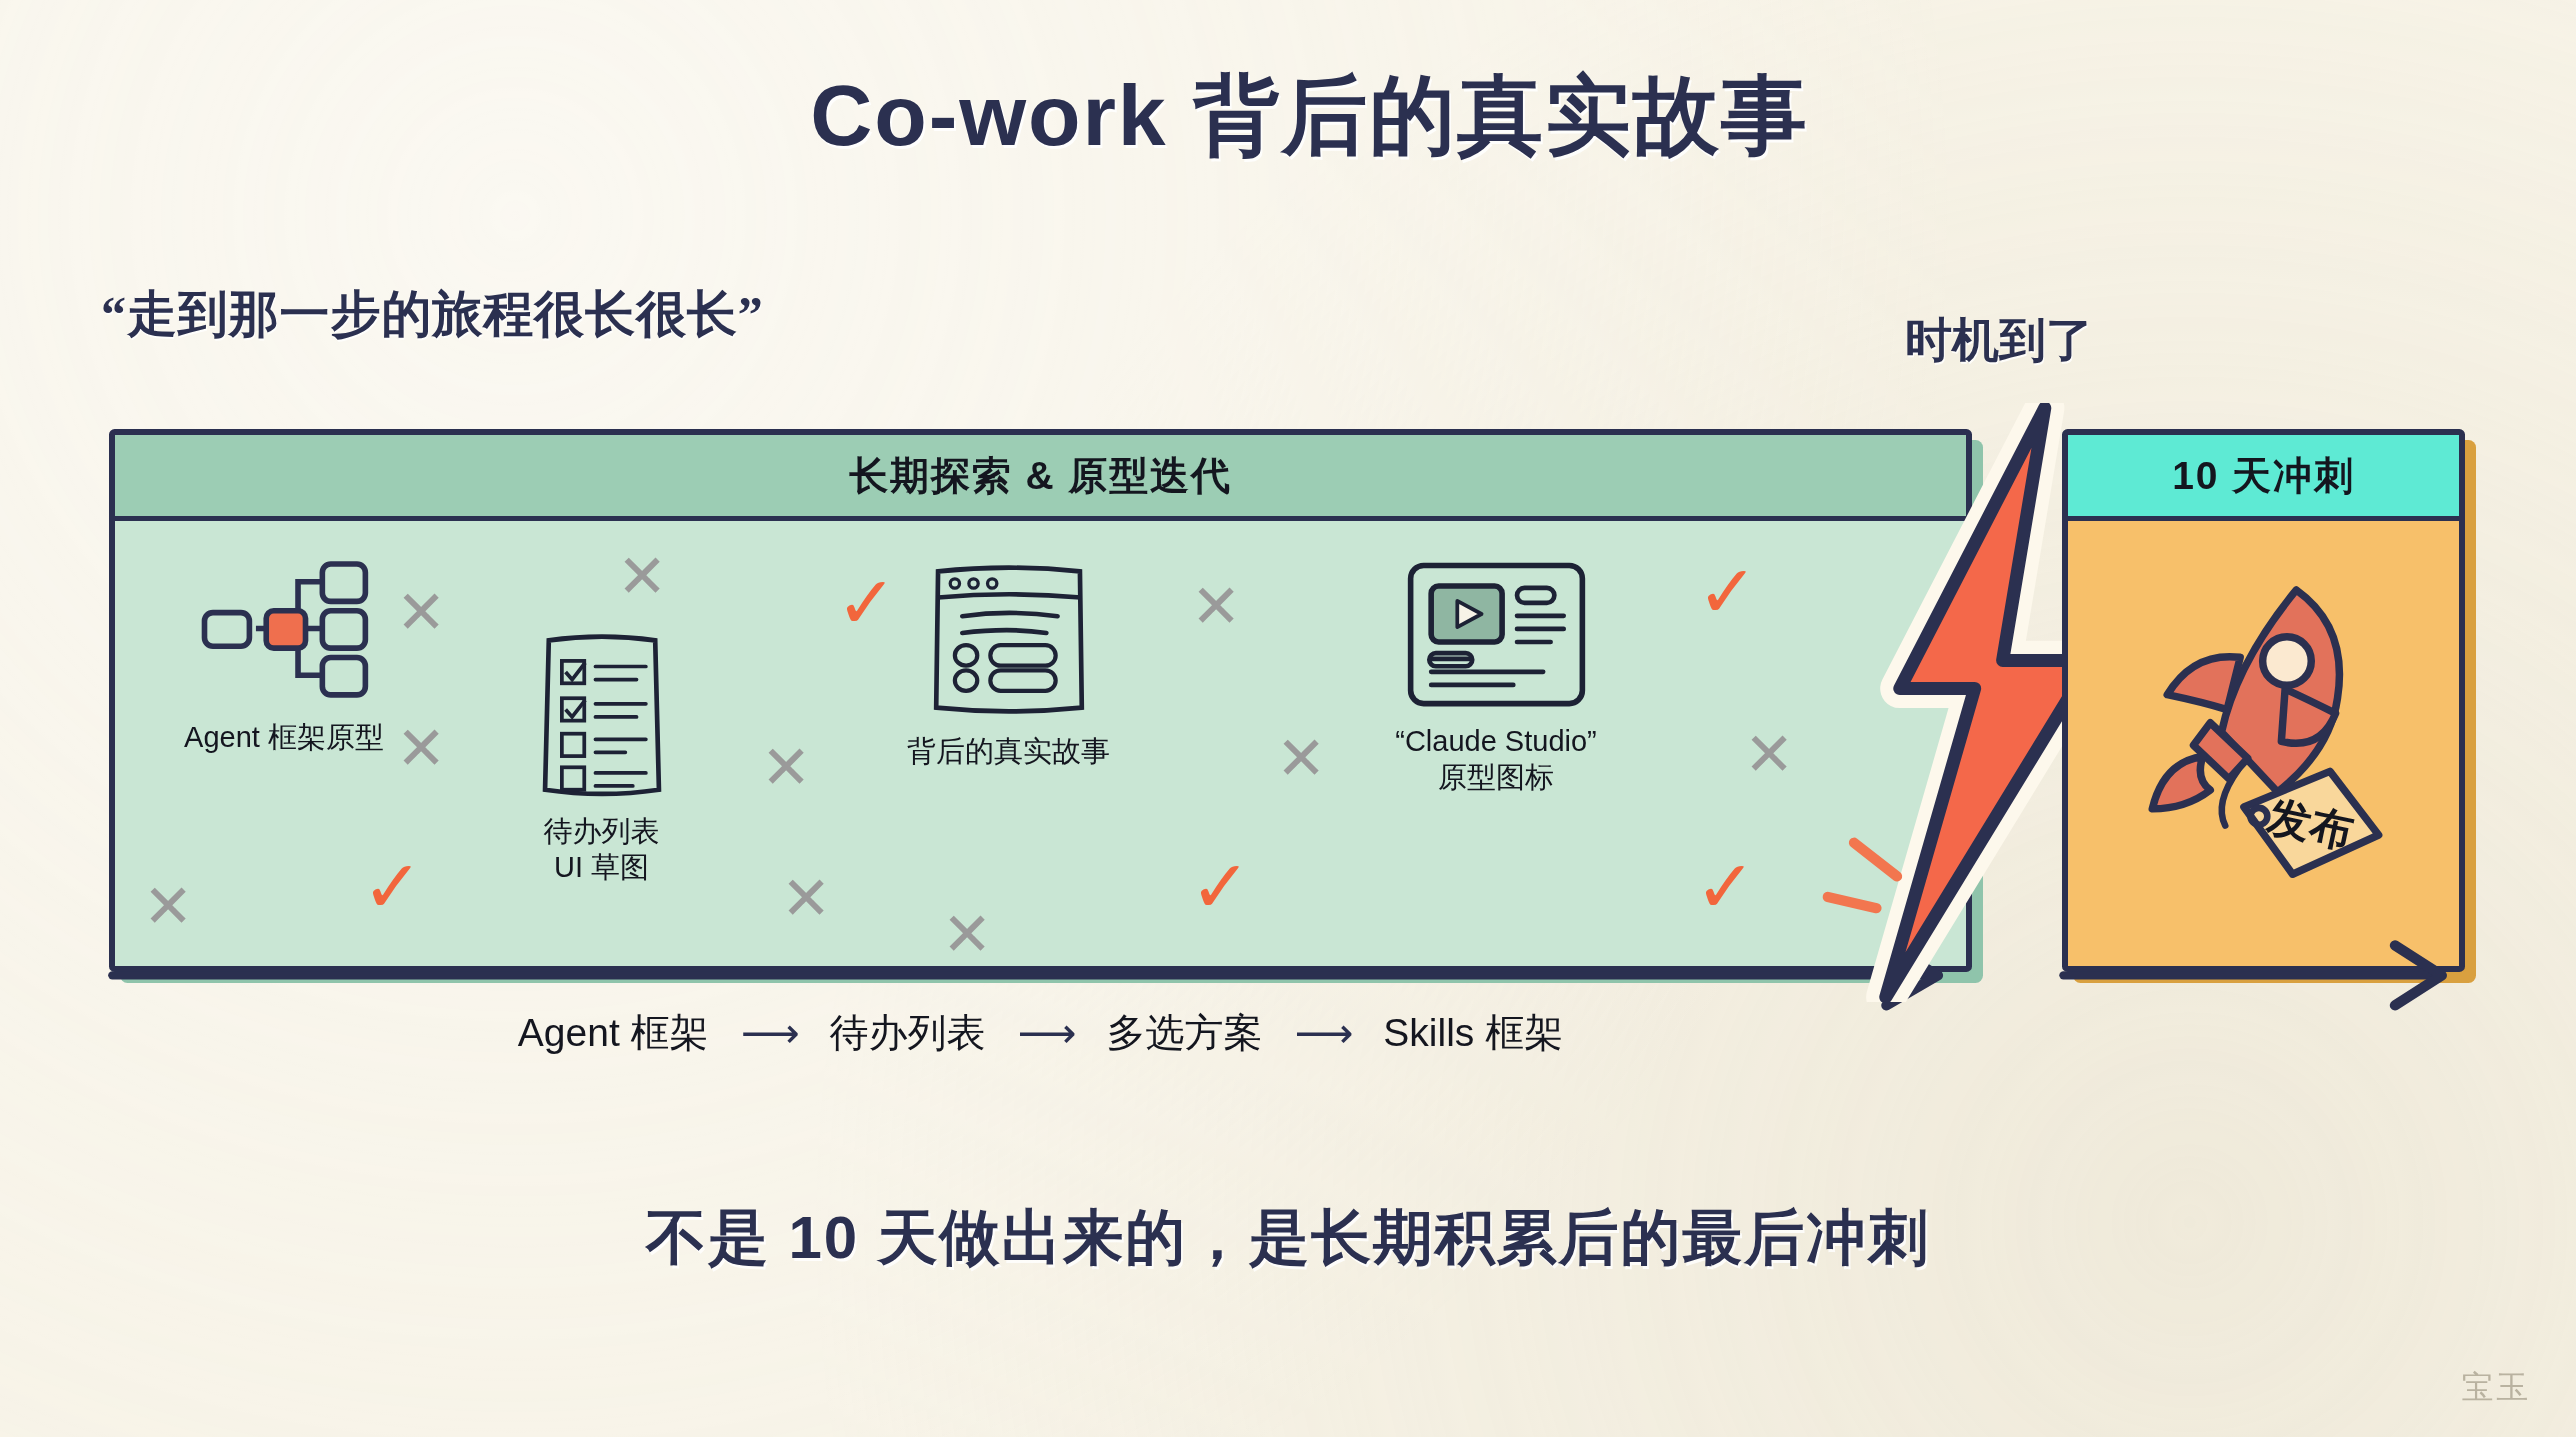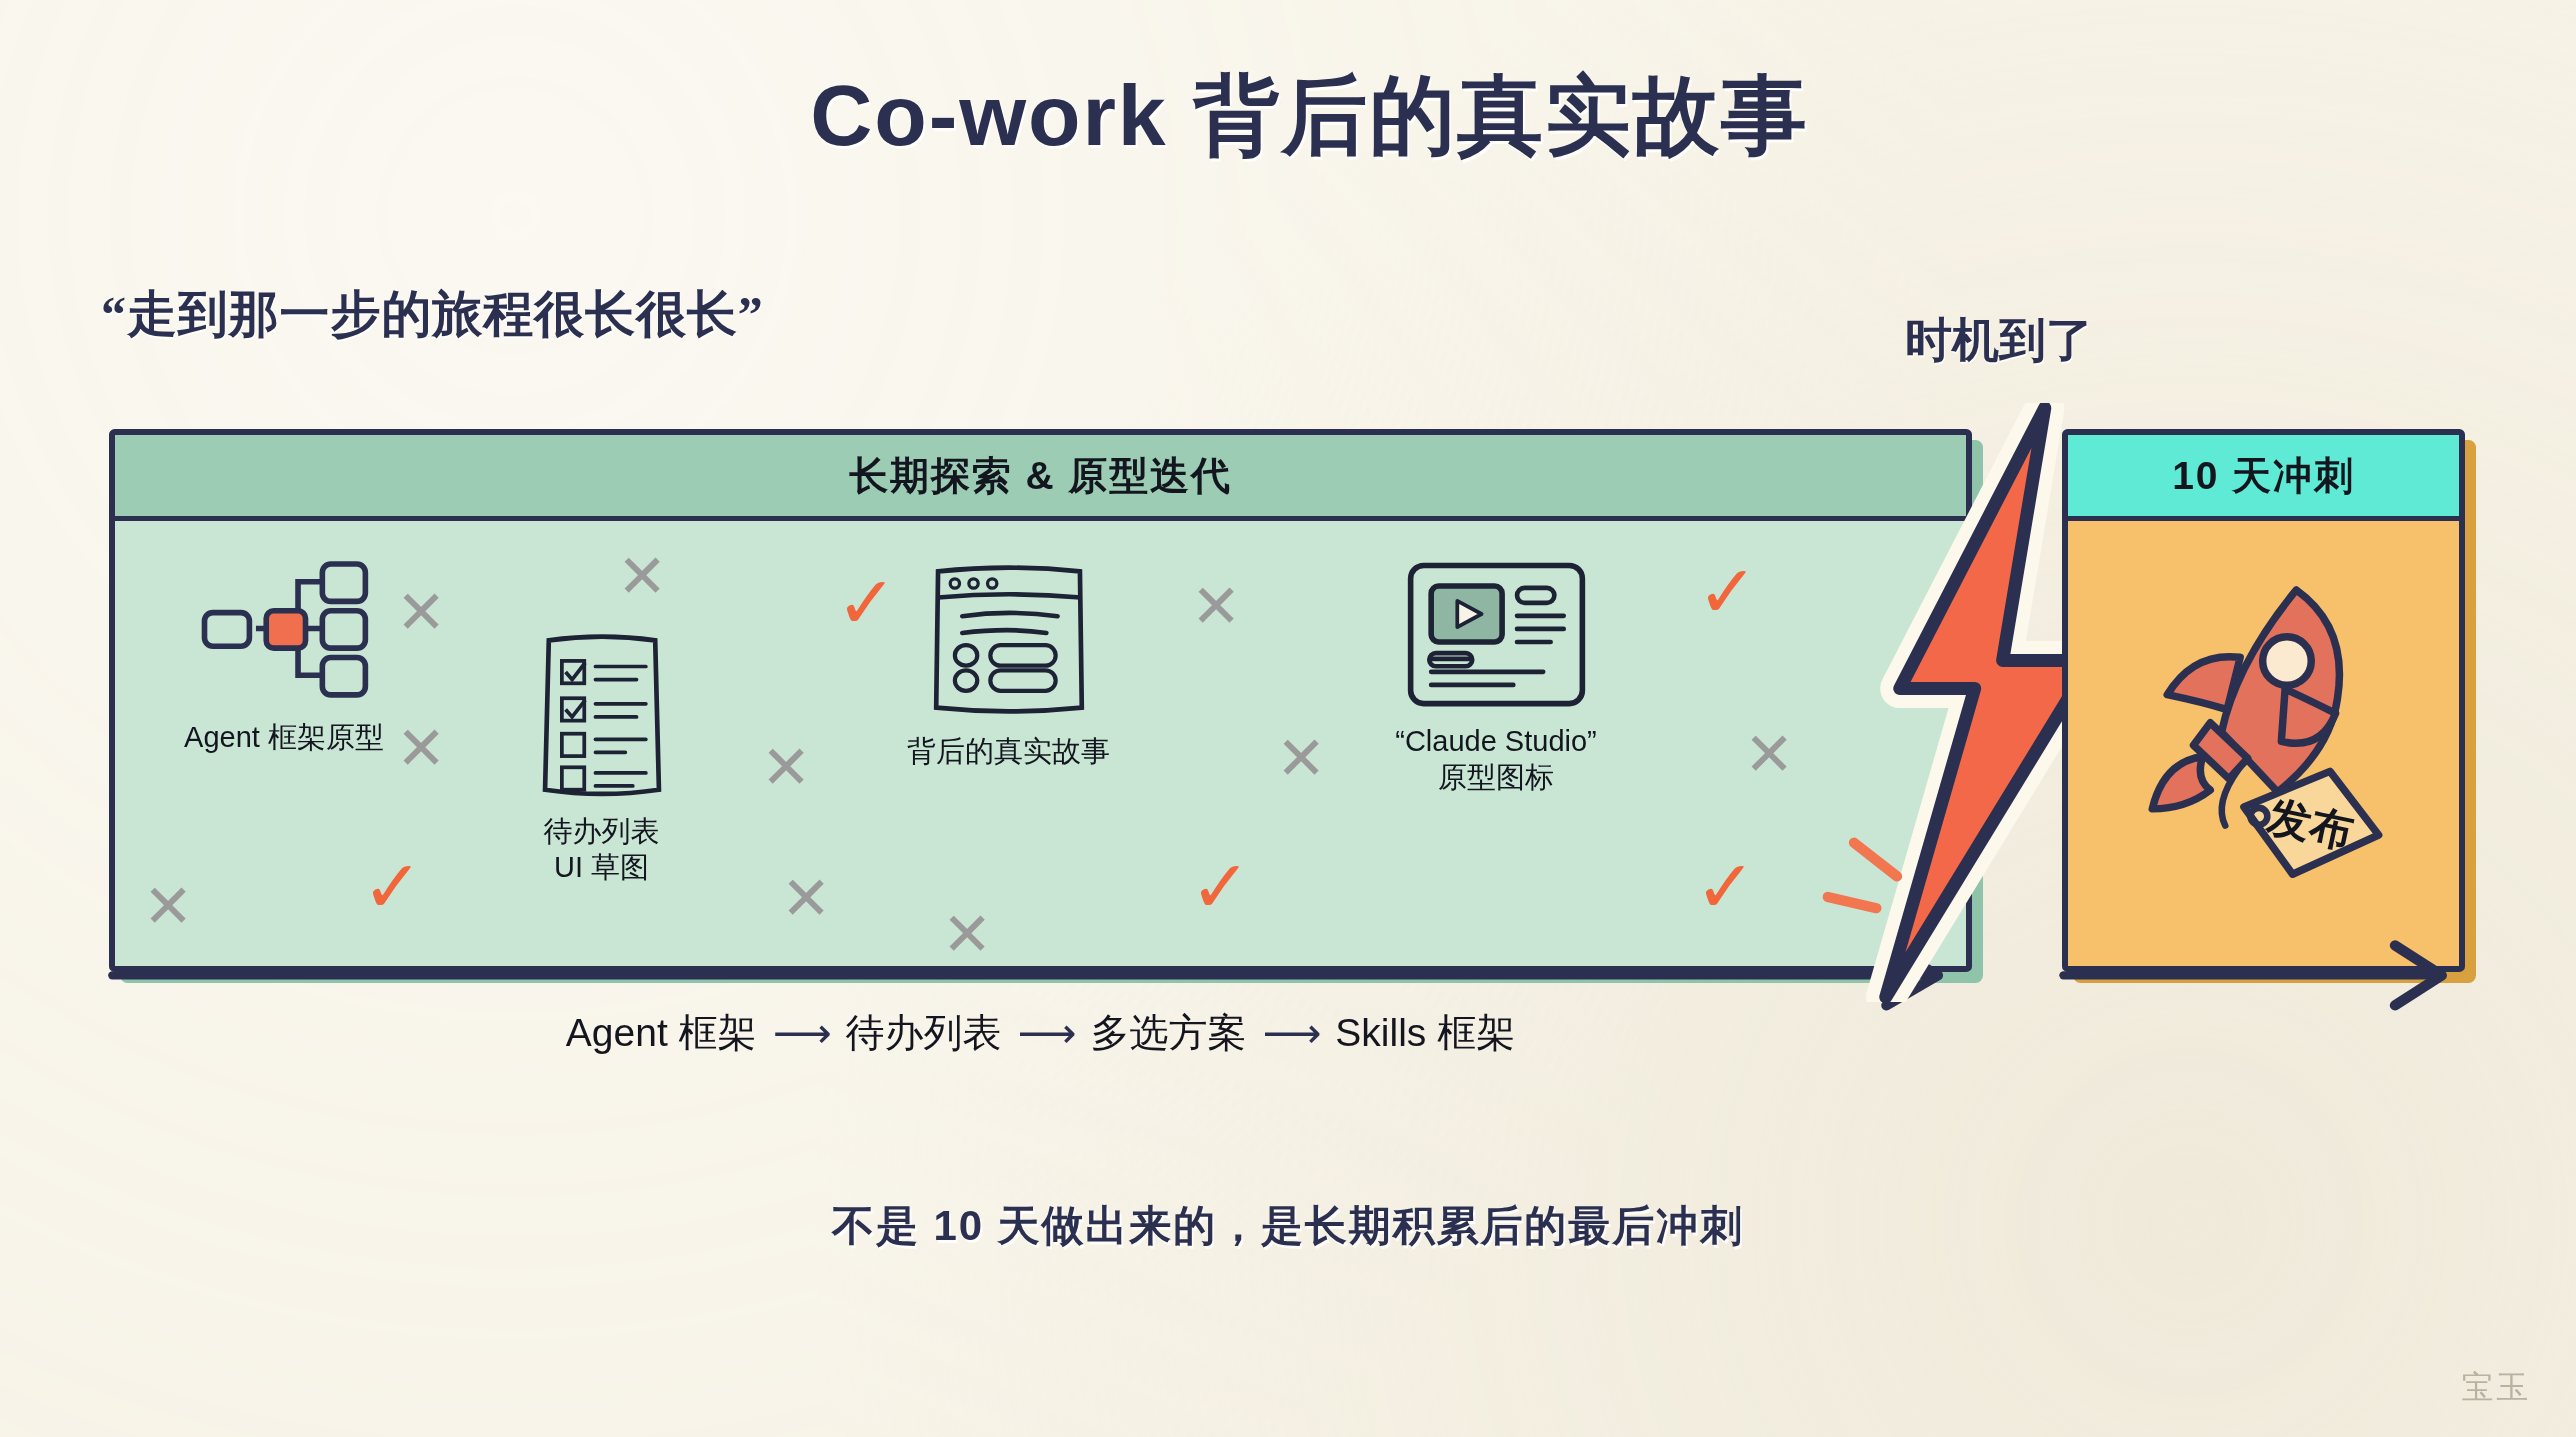--- a/index.html
+++ b/index.html
@@ -104,32 +104,32 @@
 
   
   .mark{position:absolute;font-weight:800;line-height:1;}
   .mark.x{color:#9a9a9a;}
   .mark.v{color:#f2663c;}
 
   
   .axis-arrow{position:absolute;}
   .timeline{
     position:absolute;top:1006px;left:109px;width:1863px;
-    display:flex;align-items:center;justify-content:center;gap:16px;
+    display:flex;align-items:center;justify-content:center;gap:32px;
     font-size:39px;color:#14161f;font-weight:500;
   }
   .timeline .arw{color:#2b3050;font-size:41px;letter-spacing:-1.9px;}
   .ext-label{
     position:absolute;top:1006px;left:2062px;width:403px;
     text-align:center;font-size:39px;color:#14161f;font-weight:500;
   }
 
   .footer{
     position:absolute;left:0;right:0;top:1198px;text-align:center;
-    font-size:42px;font-weight:700;color:#2b3050;letter-spacing:1.9px;
+    font-size:60px;font-weight:700;color:#2b3050;letter-spacing:1.9px;
     text-shadow:1.9px 2.8px 0 rgba(255,255,255,.8);
   }
   .watermark{
     position:absolute;right:45px;bottom:28px;
     font-size:32px;color:#b9b2a0;letter-spacing:2.8px;text-align:right;
   }
   .bolt{position:absolute;left:1811px;top:403px;width:374px;height:599px;}
 </style>
 </head>
 <body>

